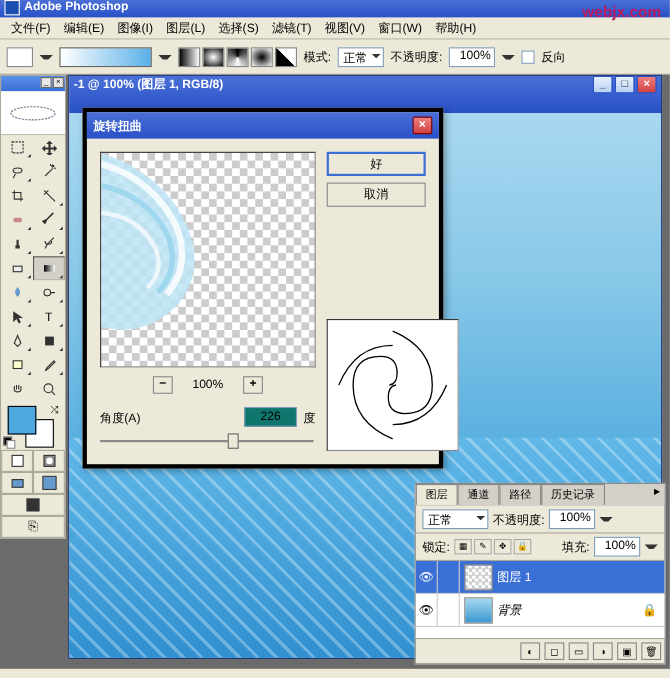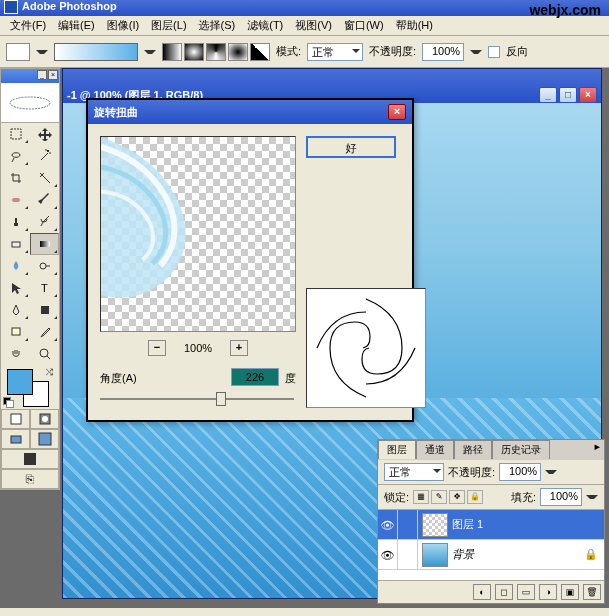--- a/index.html
+++ b/index.html
@@ -1,32 +1,32 @@
 <!DOCTYPE html>
 <html><head>
 <meta charset="utf-8">
 <style>
 *{box-sizing:border-box;margin:0;padding:0;font-family:"Microsoft YaHei","SimSun",Arial,sans-serif;font-size:11px}
 body{background:#ece9d8;width:609px;height:616px;overflow:hidden;position:relative}
 .titlebar{background:linear-gradient(#4a6fd6,#2851c8);height:16px;display:flex;align-items:flex-start;padding:0 4px;color:#fff;font-weight:bold}
 .titlebar .icon{width:14px;height:14px;background:#1a4fb0;border:1px solid #fff;margin-right:4px}
-.watermark{position:absolute;right:8px;top:2px;color:#000000;font-weight:bold;font-size:14px;z-index:100}
+.watermark{position:absolute;right:8px;top:2px;color:#be185d;font-weight:bold;font-size:14px;z-index:100}
 .menubar{background:#ece9d8;height:20px;display:flex;align-items:center;padding:0 4px;border-bottom:1px solid #aca899}
 .menubar span{padding:2px 6px;cursor:default}
 .optbar{background:#ece9d8;height:32px;display:flex;align-items:center;padding:0 6px;gap:6px;border-bottom:1px solid #aca899}
 .tool-preview{width:24px;height:18px;background:#fff;border:1px solid #888}
 .dropdown-arrow{width:12px;height:0;border-left:4px solid transparent;border-right:4px solid transparent;border-top:4px solid #333;display:inline-block}
 .gradient-swatch{width:84px;height:18px;background:linear-gradient(90deg,#fff,#5ab0e8);border:1px solid #666}
 .gtype{display:flex;gap:2px}
 .gtype div{width:20px;height:18px;border:1px solid #888;background:linear-gradient(90deg,#000,#fff)}
 .gtype div:nth-child(2){background:radial-gradient(#fff,#000)}
 .gtype div:nth-child(3){background:conic-gradient(#000,#fff,#000)}
 .gtype div:nth-child(4){background:radial-gradient(#000,#fff)}
 .gtype div:nth-child(5){background:linear-gradient(45deg,#000 50%,#fff 50%)}
-.select{background:#fff;border:1px solid #7f9db9;padding:1px 28px 1px 4px;height:18px;position:relative}
+.select{background:#fff;border:1px solid #7f9db9;padding:1px 14px 1px 4px;height:18px;position:relative}
 .select::after{content:"";position:absolute;right:2px;top:5px;border-left:4px solid transparent;border-right:4px solid transparent;border-top:4px solid #333}
 .num-input{background:#fff;border:1px solid #7f9db9;padding:1px 3px;width:42px;height:18px;text-align:right}
 .checkbox{width:12px;height:12px;border:1px solid #7f9db9;background:#fff;display:inline-block;vertical-align:middle}
 .workarea{position:relative;height:540px;background:#6b6b6b}
 .toolbox{position:absolute;left:0;top:0;width:60px;background:#ece9d8;border:1px solid #aca899;z-index:5}
 .toolbox-head{height:14px;background:linear-gradient(#5a8fe8,#3a6fd6);display:flex;justify-content:flex-end;padding:1px}
 .toolbox-head div{width:10px;height:10px;background:#e8e8e8;border:1px solid #666;font-size:7px;line-height:8px;text-align:center;margin-left:1px}
 .brush-preview{height:40px;background:#fff;display:flex;align-items:center;justify-content:center;border-bottom:1px solid #aca899}
 .brush-preview svg{width:48px;height:30px}
 .tool-grid{display:grid;grid-template-columns:1fr 1fr}
@@ -37,27 +37,27 @@
 .color-sw{height:44px;position:relative}
 .fg-c{position:absolute;width:26px;height:26px;background:#4fa8e0;border:1px solid #000;left:6px;top:4px}
 .bg-c{position:absolute;width:26px;height:26px;background:#fff;border:1px solid #000;left:22px;top:16px}
 .sw-swap{position:absolute;right:6px;top:2px;font-size:9px}
 .sw-def{position:absolute;left:2px;bottom:2px;width:10px;height:10px}
 .sw-def::before{content:"";position:absolute;width:6px;height:6px;background:#000;border:1px solid #888}
 .sw-def::after{content:"";position:absolute;width:6px;height:6px;background:#fff;border:1px solid #888;left:3px;top:3px}
 .mode-btns{display:grid;grid-template-columns:1fr 1fr}
 .mode-btns div{height:20px;border:1px solid #aca899;display:flex;align-items:center;justify-content:center}
 .doc-window{position:absolute;left:62px;top:0;width:540px;background:#ece9d8;border:1px solid #0a246a}
-.doc-title{height:34px;background:linear-gradient(#4a6fd6,#2851c8);display:flex;align-items:flex-end;padding:0 4px;color:#fff;font-weight:bold}
+.doc-title{height:34px;background:linear-gradient(#4a6fd6,#2851c8);display:flex;align-items:flex-start;padding:0 4px;color:#fff;font-weight:bold}
 .win-btns{margin-left:auto;display:flex;gap:2px}
 .win-btn{width:18px;height:16px;background:linear-gradient(#e8f0ff,#b8d0f0);border:1px solid #2851c8;border-radius:2px;font-size:10px;font-weight:bold;text-align:center;line-height:14px;color:#333}
 .win-btn.close{background:linear-gradient(#f08080,#d04040);color:#fff}
 .canvas{height:495px;background:linear-gradient(180deg,#a8d8f0 0%,#88c8e8 30%,#5ab0e0 60%,#3898d0 100%);position:relative;overflow:hidden}
 .waves{position:absolute;bottom:0;left:0;right:0;height:200px;background:repeating-linear-gradient(45deg,rgba(255,255,255,0.3) 0px,rgba(255,255,255,0.3) 3px,transparent 3px,transparent 12px),linear-gradient(180deg,#60b8e8,#3090d0)}
-.dialog{position:absolute;left:86px;top:30px;width:328px;background:#ece9d8;border:2px solid #000000;box-shadow:2px 2px 6px rgba(0,0,0,0.3);z-index:20}
+.dialog{position:absolute;left:75px;top:30px;width:328px;background:#ece9d8;border:4px solid #000000;box-shadow:2px 2px 6px rgba(0,0,0,0.3);z-index:20}
 .dialog-title{height:24px;background:linear-gradient(#4a6fd6,#2851c8);display:flex;align-items:center;padding:0 6px;color:#fff;font-weight:bold}
 .dialog-close{margin-left:auto;width:18px;height:16px;background:linear-gradient(#f08080,#d04040);border:1px solid #800;border-radius:2px;color:#fff;font-weight:bold;text-align:center;line-height:13px}
 .dialog-body{padding:12px;display:flex;gap:10px}
 .preview-col{width:200px}
 .preview-box{width:196px;height:196px;border:1px inset #888;background-image:repeating-conic-gradient(#fff 0 90deg,#ccc 90deg 180deg);background-size:14px 14px;position:relative;overflow:hidden}
 .swirl-preview{position:absolute;inset:0}
 .zoom-row{display:flex;align-items:center;justify-content:center;gap:18px;margin-top:8px}
 .zoom-btn{width:18px;height:16px;border:1px solid #888;background:#ece9d8;text-align:center;line-height:13px;font-weight:bold}
 .angle-row{display:flex;align-items:flex-end;gap:6px;margin-top:12px}
 .angle-input{width:48px;height:18px;border:1px solid #7f9db9;background:#0f766e;text-align:center}
@@ -357,20 +357,21 @@
           <input class="angle-input" value="226" style="">
           <span>度</span>
         </div>
         <div class="slider">
           <div class="slider-track"></div>
           <div class="slider-thumb"></div>
         </div>
       </div>
       <div class="dlg-right">
         <div class="dlg-btn default">好</div>
+        <div class="dlg-btn">取消</div>
         <div class="curve-box">
           <svg width="118" height="118" viewBox="0 0 118 118">
             <path d="M59 10 Q95 25 95 59 Q95 85 70 85 Q55 85 55 70 Q55 60 62 59 M59 108 Q23 93 23 59 Q23 33 48 33 Q63 33 63 48 Q63 58 56 59 M10 59 Q25 23 59 23 M108 59 Q93 95 59 95" fill="none" stroke="#000" stroke-width="1.2"></path>
           </svg>
         </div>
       </div>
     </div>
   </div>
 
   <div class="layers-panel">

